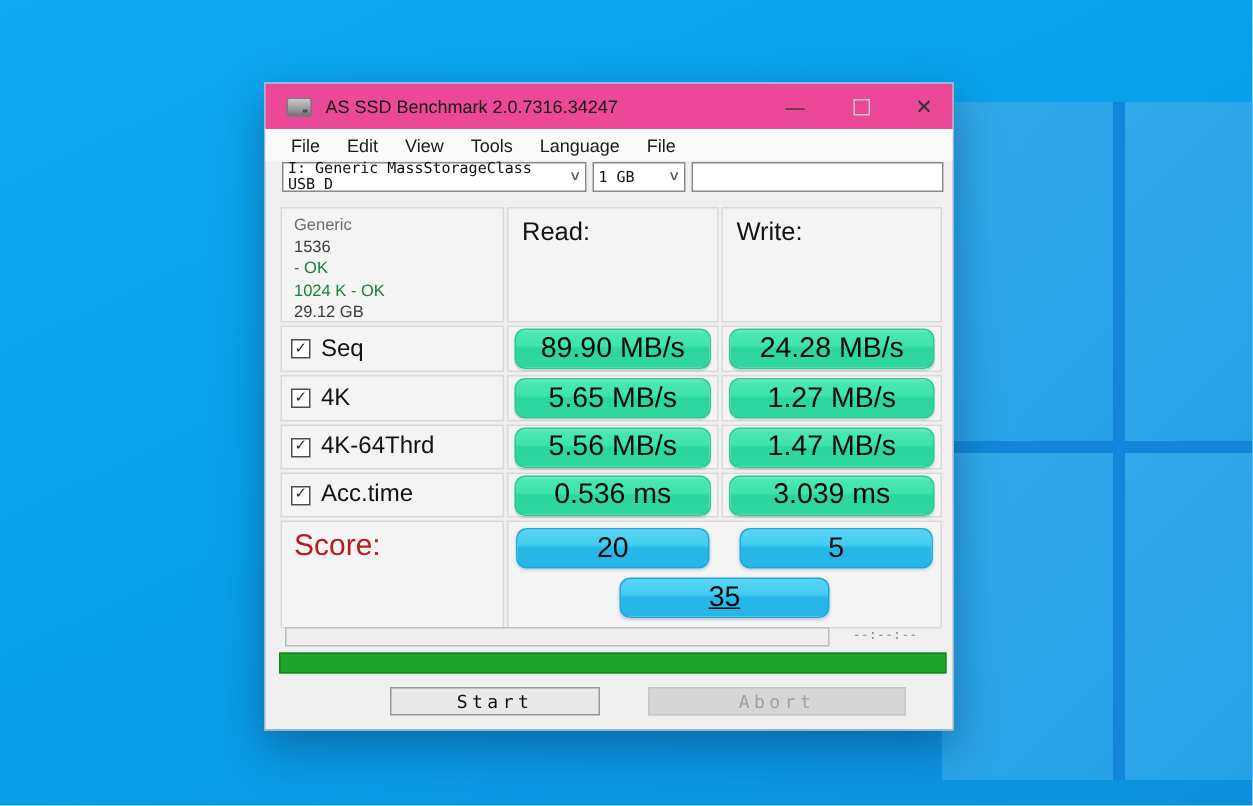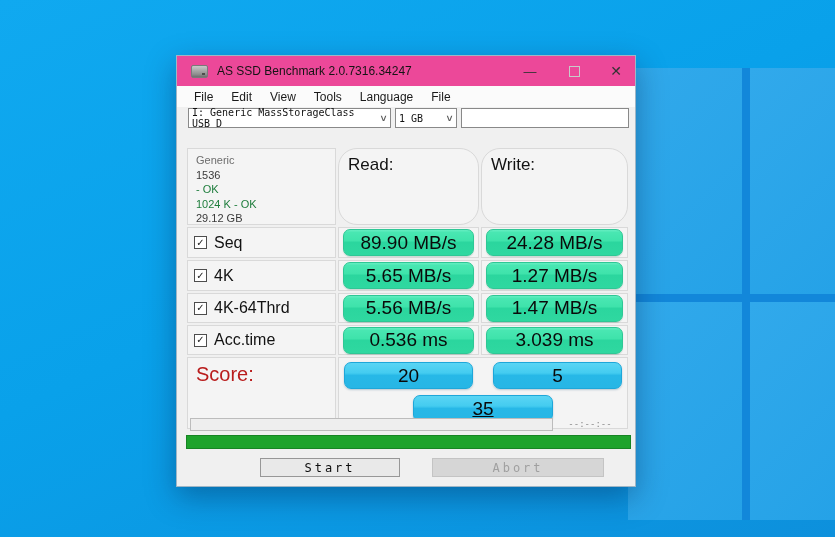--- a/index.html
+++ b/index.html
@@ -38,31 +38,31 @@
     display:flex;align-items:center;font-family:"DejaVu Sans Mono",monospace;
     font-size:10px;color:#111;padding:0 3px;box-sizing:border-box;gap:22px;
   }
   .combo .chev{margin-left:auto;color:#5a5a5a;font-size:9px;transform:scaleX(1.4);padding-right:1px;}
   .drive-combo{left:11px;top:52px;width:203px;}
   .size-combo{left:218px;top:52px;width:62px;}
   .free-text{position:absolute;left:284px;top:52px;width:168px;height:20px;border:1px solid #898989;
     background:#fff;box-sizing:border-box;font-family:"DejaVu Sans Mono",monospace;font-size:10px;padding:0 3px;}
   
   .bench-table{
-    position:absolute;left:10px;top:92px;width:441px;
+    position:absolute;left:10px;top:82px;width:441px;
     display:grid;grid-template-columns:149px 141px 147px;
     grid-template-rows:77px 31px 31px 30px 30px 72px;
     gap:2px;background:transparent;
   }
   .cell{background:#f4f4f4;border:1px solid #d9d9d9;box-sizing:border-box;position:relative;}
   .info-cell{padding:4px 8px;font-size:11px;line-height:14.5px;}
   .info-name{color:#6d6d6d;}
   .info-plain{color:#3a3a3a;}
   .info-ok{color:#1e7d3c;}
-  .hdr-cell{font-size:17px;color:#121212;padding:6px 9px;border-radius:19px;}
+  .hdr-cell{font-size:17px;color:#121212;padding:6px 9px;}
   .label-cell{display:flex;align-items:center;padding-left:6px;font-size:16px;color:#121212;gap:7px;}
   .checkbox{width:11px;height:11px;border:1px solid #4d4d4d;background:#fff;display:flex;
     align-items:center;justify-content:center;font-size:10px;line-height:10px;color:#222;flex:none;}
   .val-cell{display:flex;align-items:center;justify-content:center;}
   .pill{height:25px;border-radius:7px;display:flex;align-items:center;justify-content:center;
     font-size:19px;color:#0a0a0a;}
   .pill-green{width:calc(100% - 10px);
     background:linear-gradient(180deg,#64eec1 0%,#49e7b2 10%,#3fe3ab 42%,#2bd69e 50%,#2fd8a0 100%);
     border:1px solid #2fc795;box-shadow:0 1px 1px rgba(0,90,60,.18);}
   .pill-blue{

